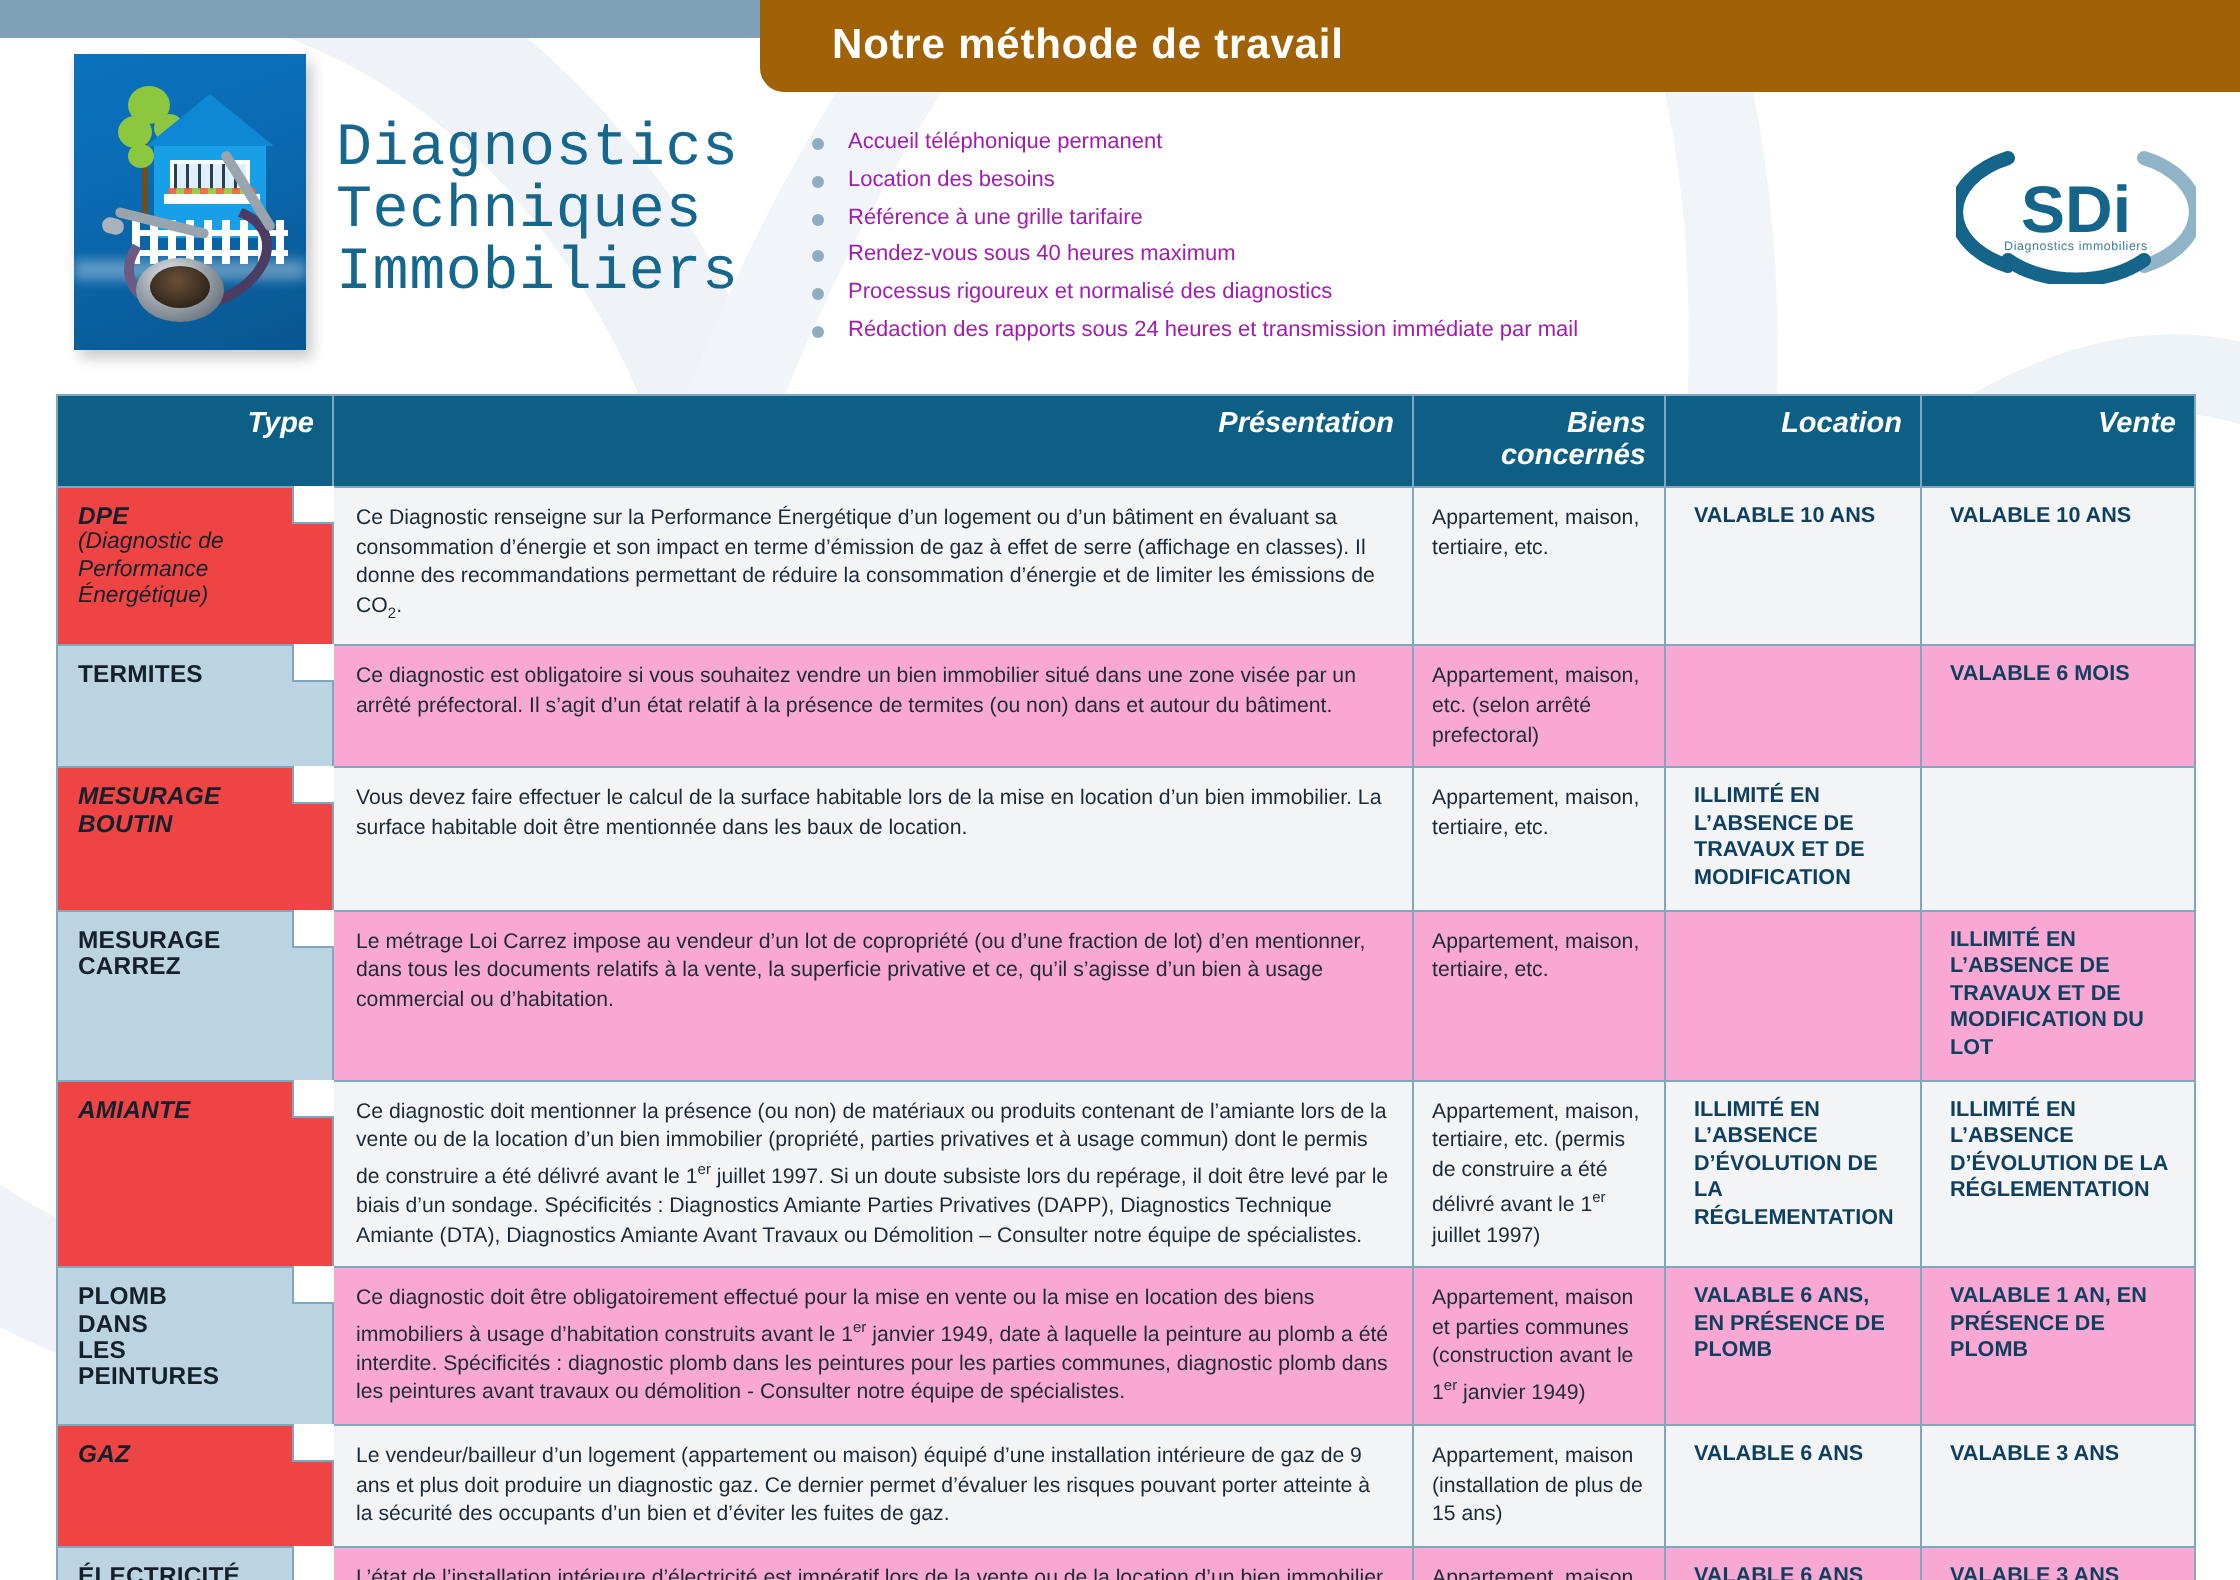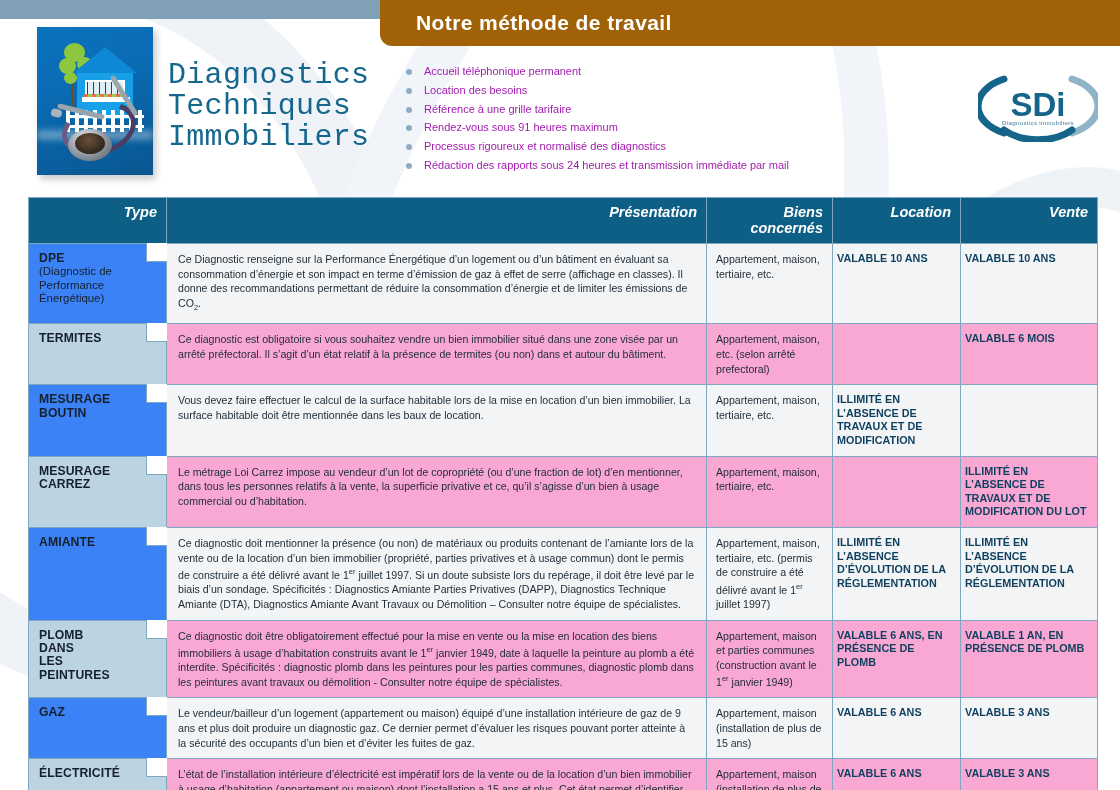--- a/index.html
+++ b/index.html
@@ -296,29 +296,29 @@
     line-height: 14.6px;
     color: #1d2a35;
   }
   td.bien {
     padding: 8px 8px 8px 9px;
     font-size: 10.6px;
     line-height: 14.6px;
     color: #1d2a35;
   }
   td.val {
-    padding: 8px 8px 8px 4px;
+    padding: 8px 8px 8px 14px;
     font-size: 10.8px;
     line-height: 13.6px;
     font-weight: bold;
     color: #0f3f5e;
   }
 
   
-  tr.r-a td.type { background: #3b82f6; }
+  tr.r-a td.type { background: #ef4444; font-style: italic; }
   tr.r-b td.type { background: #bcd4e2; }
   tr.r-a td.pres, tr.r-a td.bien, tr.r-a td.val { background: #f2f4f6; }
   tr.r-b td.pres, tr.r-b td.bien, tr.r-b td.val { background: #f9a8d4; }
 
   sup { font-size: 7.5px; vertical-align: super; }
   sub { font-size: 7.5px; vertical-align: sub; }
 </style>
 </head>
 <body>
 
@@ -365,21 +365,21 @@
     <div class="brand-name">
       <div>Diagnostics</div>
       <div>Techniques</div>
       <div>Immobiliers</div>
     </div>
 
     <ul class="bullets">
       <li>Accueil téléphonique permanent</li>
       <li>Location des besoins</li>
       <li>Référence à une grille tarifaire</li>
-      <li>Rendez-vous sous 91 heures maximum</li>
+      <li>Rendez-vous sous 40 heures maximum</li>
       <li>Processus rigoureux et normalisé des diagnostics</li>
       <li>Rédaction des rapports sous 24 heures et transmission immédiate par mail</li>
     </ul>
 
     <svg class="sdi" viewBox="0 0 120 72">
       <path d="M26 9 A 46 30 0 0 0 26 63" fill="none" stroke="#156489" stroke-width="7" stroke-linecap="round"></path>
       <path d="M94 9 A 46 30 0 0 1 94 63" fill="none" stroke="#8fb4c8" stroke-width="7" stroke-linecap="round"></path>
       <path d="M26 60 A 46 30 0 0 0 94 60" fill="none" stroke="#156489" stroke-width="7" stroke-linecap="round"></path>
       <text x="60" y="46" text-anchor="middle" font-family="'Liberation Sans', sans-serif" font-size="33" font-weight="bold" fill="#156489">SDi</text>
       <text x="60" y="55" text-anchor="middle" font-family="'Liberation Sans', sans-serif" font-size="6.2" fill="#3d7d9c" letter-spacing="0.3">Diagnostics immobiliers</text>
@@ -426,21 +426,21 @@
           <td class="pres">Vous devez faire effectuer le calcul de la surface habitable lors de la mise en location d’un bien immobilier. La surface habitable doit être mentionnée dans les baux de location.</td>
           <td class="bien">Appartement, maison, tertiaire, etc.</td>
           <td class="val">ILLIMITÉ EN L’ABSENCE DE TRAVAUX ET DE MODIFICATION</td>
           <td class="val"></td>
         </tr>
         <tr class="r-b">
           <td class="type">
             <div class="notch"></div>
             <span class="t-main">MESURAGE<br>CARREZ</span>
           </td>
-          <td class="pres">Le métrage Loi Carrez impose au vendeur d’un lot de copropriété (ou d’une fraction de lot) d’en mentionner, dans tous les personnes relatifs à la vente, la superficie privative et ce, qu’il s’agisse d’un bien à usage commercial ou d’habitation.</td>
+          <td class="pres">Le métrage Loi Carrez impose au vendeur d’un lot de copropriété (ou d’une fraction de lot) d’en mentionner, dans tous les documents relatifs à la vente, la superficie privative et ce, qu’il s’agisse d’un bien à usage commercial ou d’habitation.</td>
           <td class="bien">Appartement, maison, tertiaire, etc.</td>
           <td class="val"></td>
           <td class="val">ILLIMITÉ EN L’ABSENCE DE TRAVAUX ET DE MODIFICATION DU LOT</td>
         </tr>
         <tr class="r-a">
           <td class="type">
             <div class="notch"></div>
             <span class="t-main">AMIANTE</span>
           </td>
           <td class="pres">Ce diagnostic doit mentionner la présence (ou non) de matériaux ou produits contenant de l’amiante lors de la vente ou de la location d’un bien immobilier (propriété, parties privatives et à usage commun) dont le permis de construire a été délivré avant le 1<sup>er</sup> juillet 1997. Si un doute subsiste lors du repérage, il doit être levé par le biais d’un sondage. Spécificités : Diagnostics Amiante Parties Privatives (DAPP), Diagnostics Technique Amiante (DTA), Diagnostics Amiante Avant Travaux  ou Démolition – Consulter notre équipe de spécialistes.</td>

